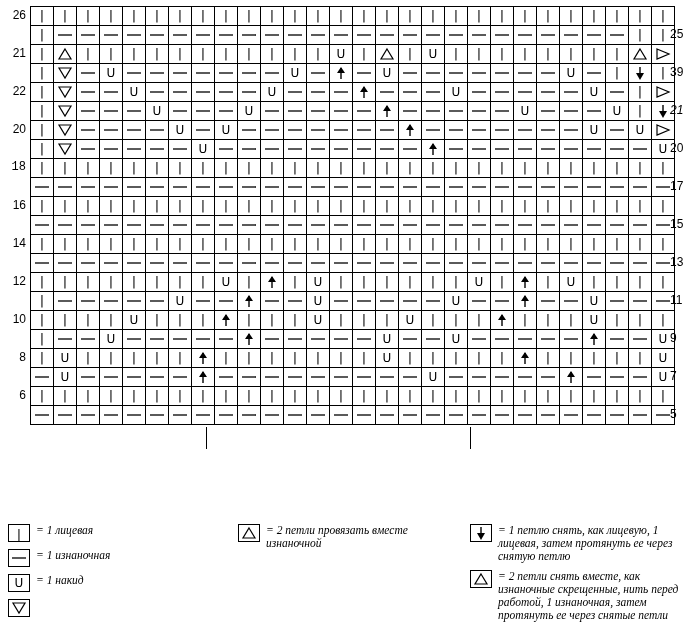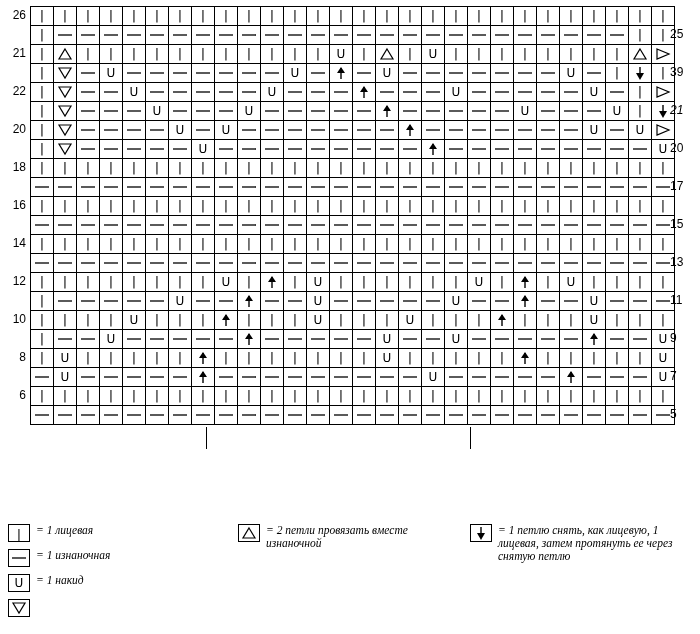--- a/index.html
+++ b/index.html
@@ -2118,32 +2118,42 @@
           <div class="legbox">
             <div style="position:absolute;left:0;top:0;width:20px;height:16px;display:flex;align-items:center;justify-content:center;">
               <svg width="18" height="16" viewBox="0 0 18 16">
                 <line x1="9" y1="2" x2="9" y2="13" stroke="#000" stroke-width="1.4"></line>
                 <path d="M9 15 L5 8 L13 8 Z" fill="#000"></path>
               </svg>
             </div>
           </div>
           <div class="legtext">= 1 петлю снять, как лицевую, 1 лицевая, затем протянуть ее через снятую петлю</div>
         </div>
+        <div class="legrow">
+          <div class="legbox">
+            <div style="position:absolute;left:0;top:0;width:20px;height:16px;display:flex;align-items:center;justify-content:center;">
+              <svg width="18" height="16" viewBox="0 0 18 16">
+                <path d="M9 3 L15 13 L3 13 Z" fill="none" stroke="#000" stroke-width="1.2"></path>
+              </svg>
+            </div>
+          </div>
+          <div class="legtext">= 2 петли снять вместе, как изнаночные скрещенные, нить перед работой, 1 изнаночная, затем протянуть ее через снятые петли</div>
+        </div>
       </div>
   </div>
 
 <div class="lbl-left" style="left: 0px; top: 6px;">26</div>
     <div class="lbl-right" style="left: 670px; top: 25px;">25</div>
     <div class="lbl-left" style="left: 0px; top: 44px;">21</div>
     <div class="lbl-right" style="left: 670px; top: 63px;">39</div>
     <div class="lbl-left" style="left: 0px; top: 82px;">22</div>
     <div class="lbl-right" style="left: 670px; top: 101px; font-style: italic;">21</div>
     <div class="lbl-left" style="left: 0px; top: 120px;">20</div>
     <div class="lbl-right" style="left: 670px; top: 139px;">20</div>
-    <div class="lbl-left" style="left: 0px; top: 158px;">18</div>
+    <div class="lbl-left" style="left: 0px; top: 158px; font-family: Liberation Mono, monospace;">18</div>
     <div class="lbl-right" style="left: 670px; top: 177px;">17</div>
     <div class="lbl-left" style="left: 0px; top: 196px;">16</div>
     <div class="lbl-right" style="left: 670px; top: 215px;">15</div>
     <div class="lbl-left" style="left: 0px; top: 234px;">14</div>
     <div class="lbl-right" style="left: 670px; top: 253px;">13</div>
     <div class="lbl-left" style="left: 0px; top: 272px;">12</div>
     <div class="lbl-right" style="left: 670px; top: 291px;">11</div>
     <div class="lbl-left" style="left: 0px; top: 310px;">10</div>
     <div class="lbl-right" style="left: 670px; top: 329px;">9</div>
     <div class="lbl-left" style="left: 0px; top: 348px;">8</div>

